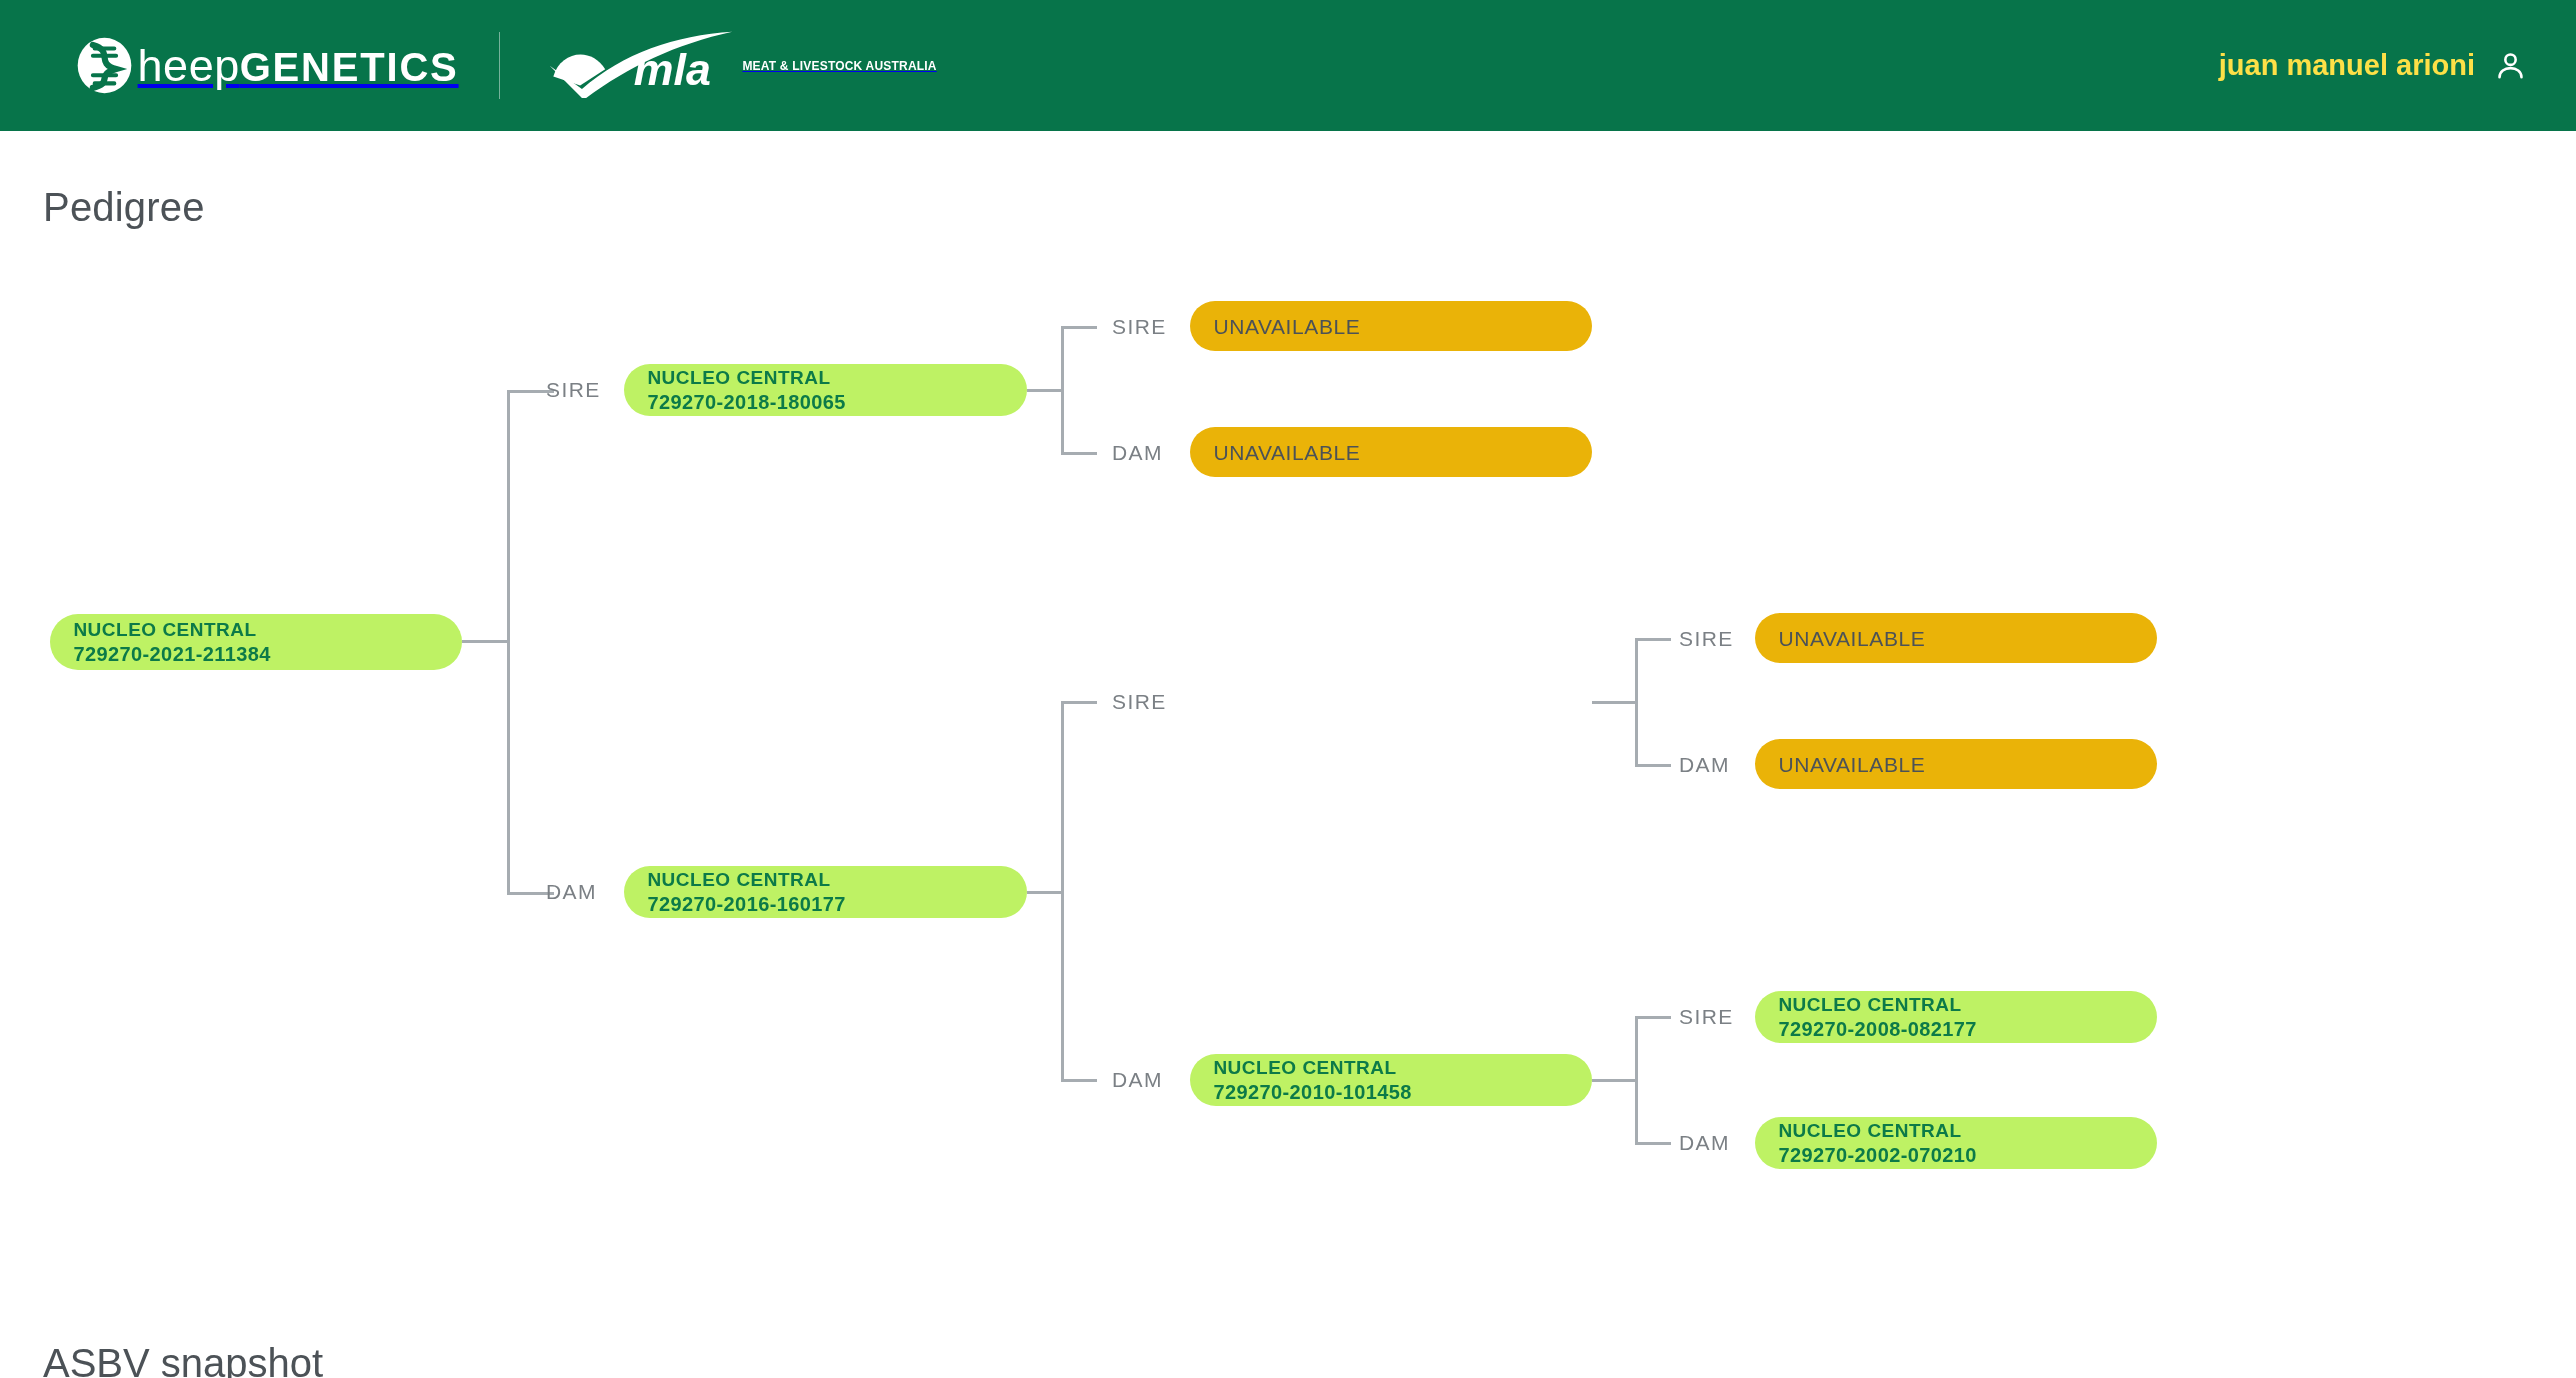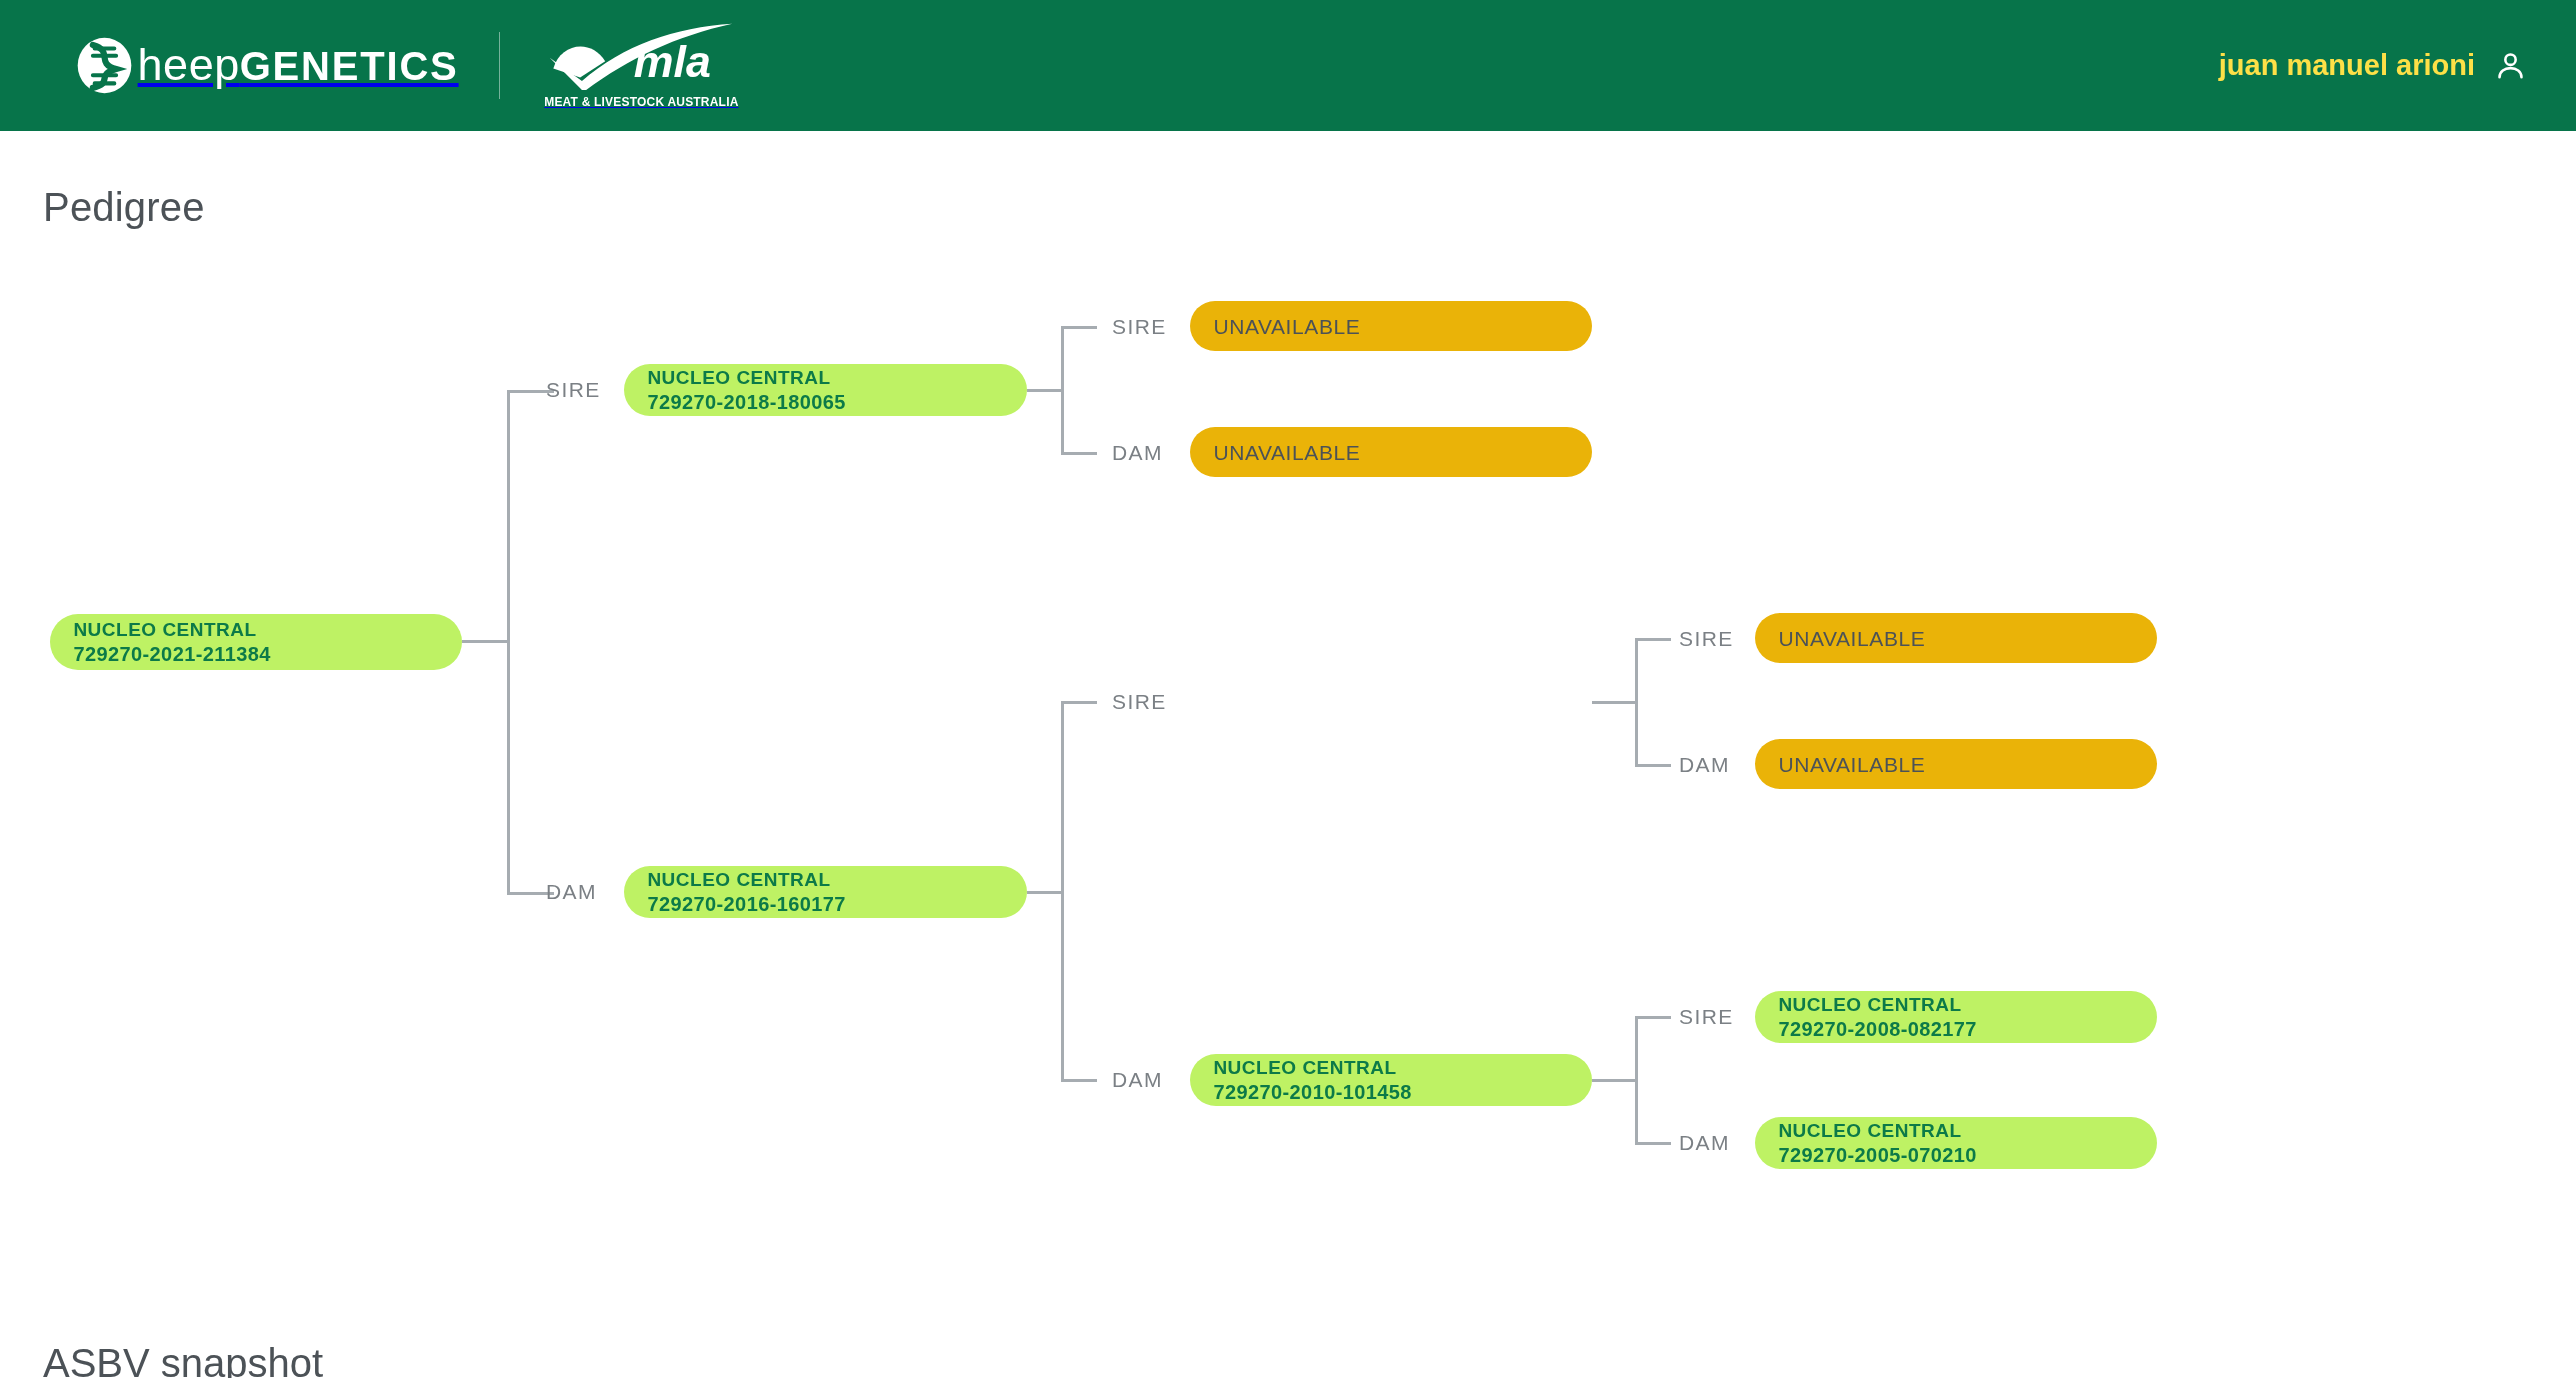--- a/index.html
+++ b/index.html
@@ -27,21 +27,21 @@
     letter-spacing: 0.5px;
     white-space: nowrap;
     font-weight: 300;
   }
   .sg-text .bold-part { font-weight: 600; font-size: 40px; letter-spacing: 1.8px; }
   .divider-bar {
     width: 1.8px; height: 67px;
     background: rgba(255,255,255,0.45);
     margin: 0 40px;
   }
-  .mla-logo { display: flex; flex-direction: column; align-items: center; }
+  .mla-logo { display: flex; flex-direction: row; align-items: center; }
   .mla-tag {
     color: #fff; font-size: 12px; font-weight: 700;
     letter-spacing: 0.2px; margin-top: 1.8px; white-space: nowrap;
   }
   .user-block {
     position: absolute; right: 50px; top: 0; height: 131px;
     display: flex; align-items: center; gap: 20px;
   }
   .user-name {
     color: #fde047; font-size: 29px; font-weight: 700; white-space: nowrap;
@@ -226,19 +226,19 @@
   <div class="rel-label" style="left:1679px; top:1005px;">SIRE</div>
   <div class="rel-label" style="left:1679px; top:1131px;">DAM</div>
 
   <div class="node green" style="left:1755px; top:991px; width:402px; height:52px;">
     <span class="n-name">NUCLEO CENTRAL</span>
     <span class="n-id">729270-2008-082177</span>
   </div>
 
   <div class="node green" style="left:1755px; top:1117px; width:402px; height:52px;">
     <span class="n-name">NUCLEO CENTRAL</span>
-    <span class="n-id">729270-2005-070210</span>
+    <span class="n-id">729270-2002-070210</span>
   </div>
 
 </div>
 
 <div class="next-heading">ASBV snapshot</div>
 
 
 </body></html>

